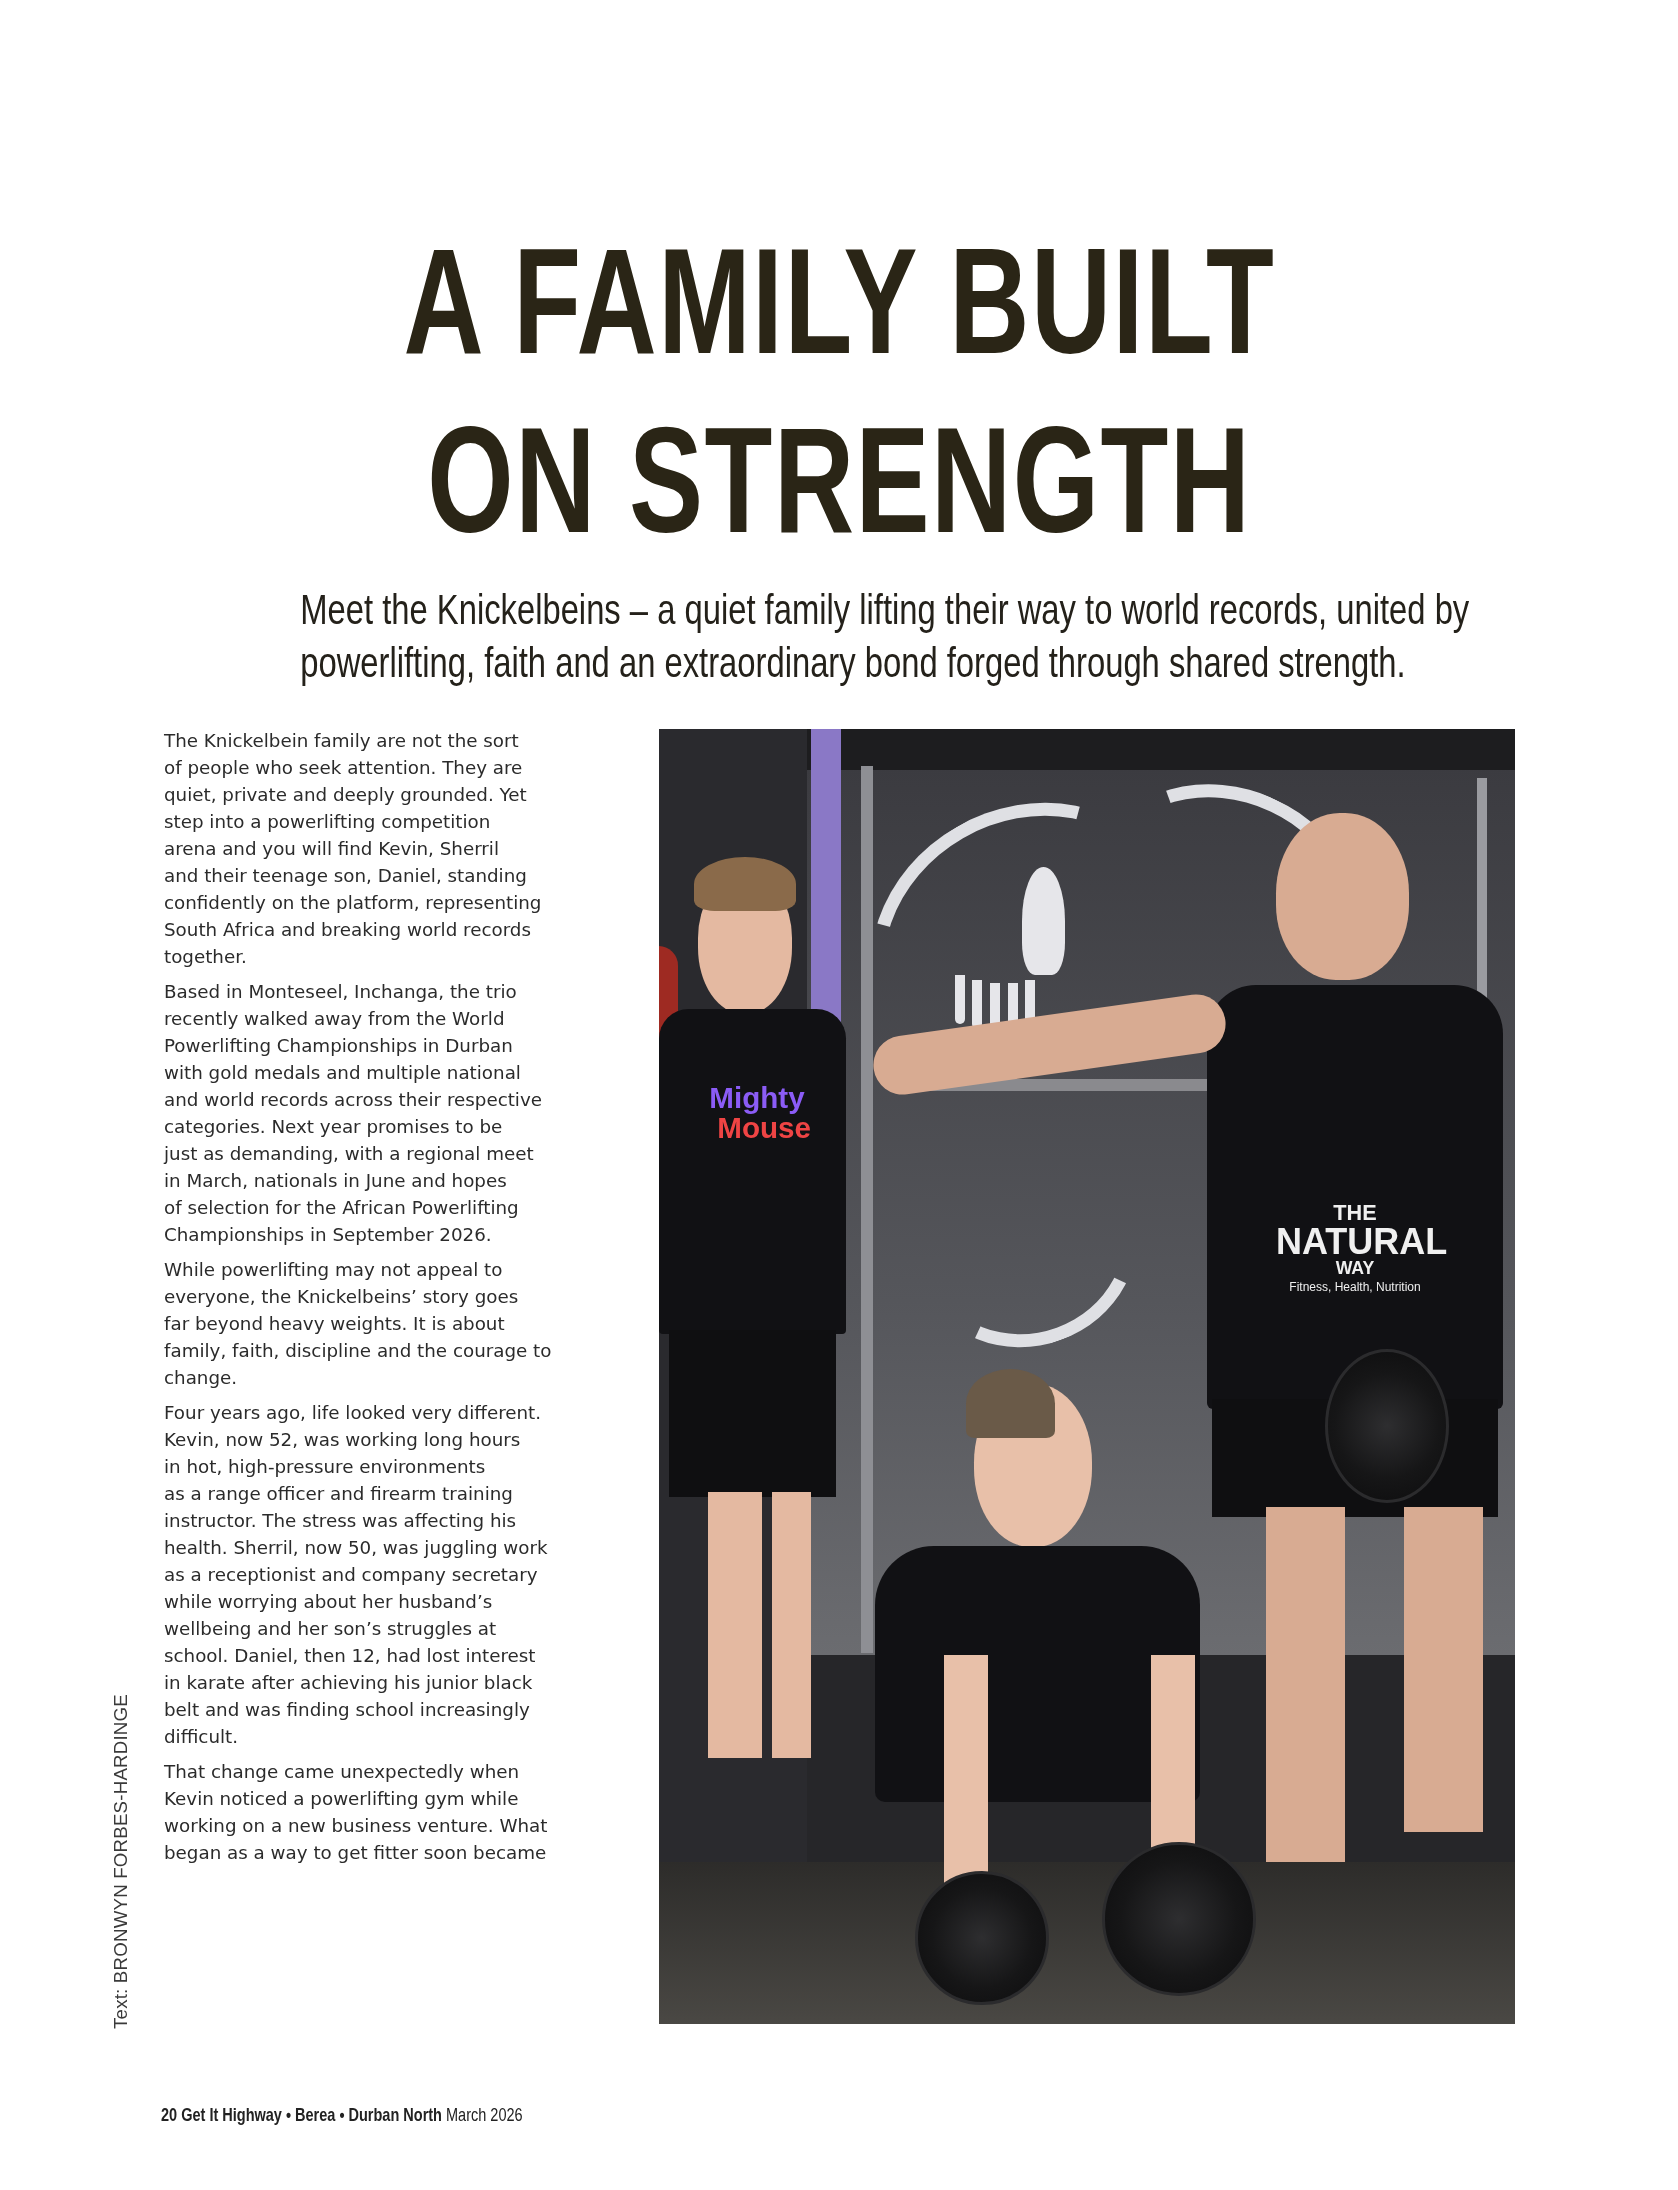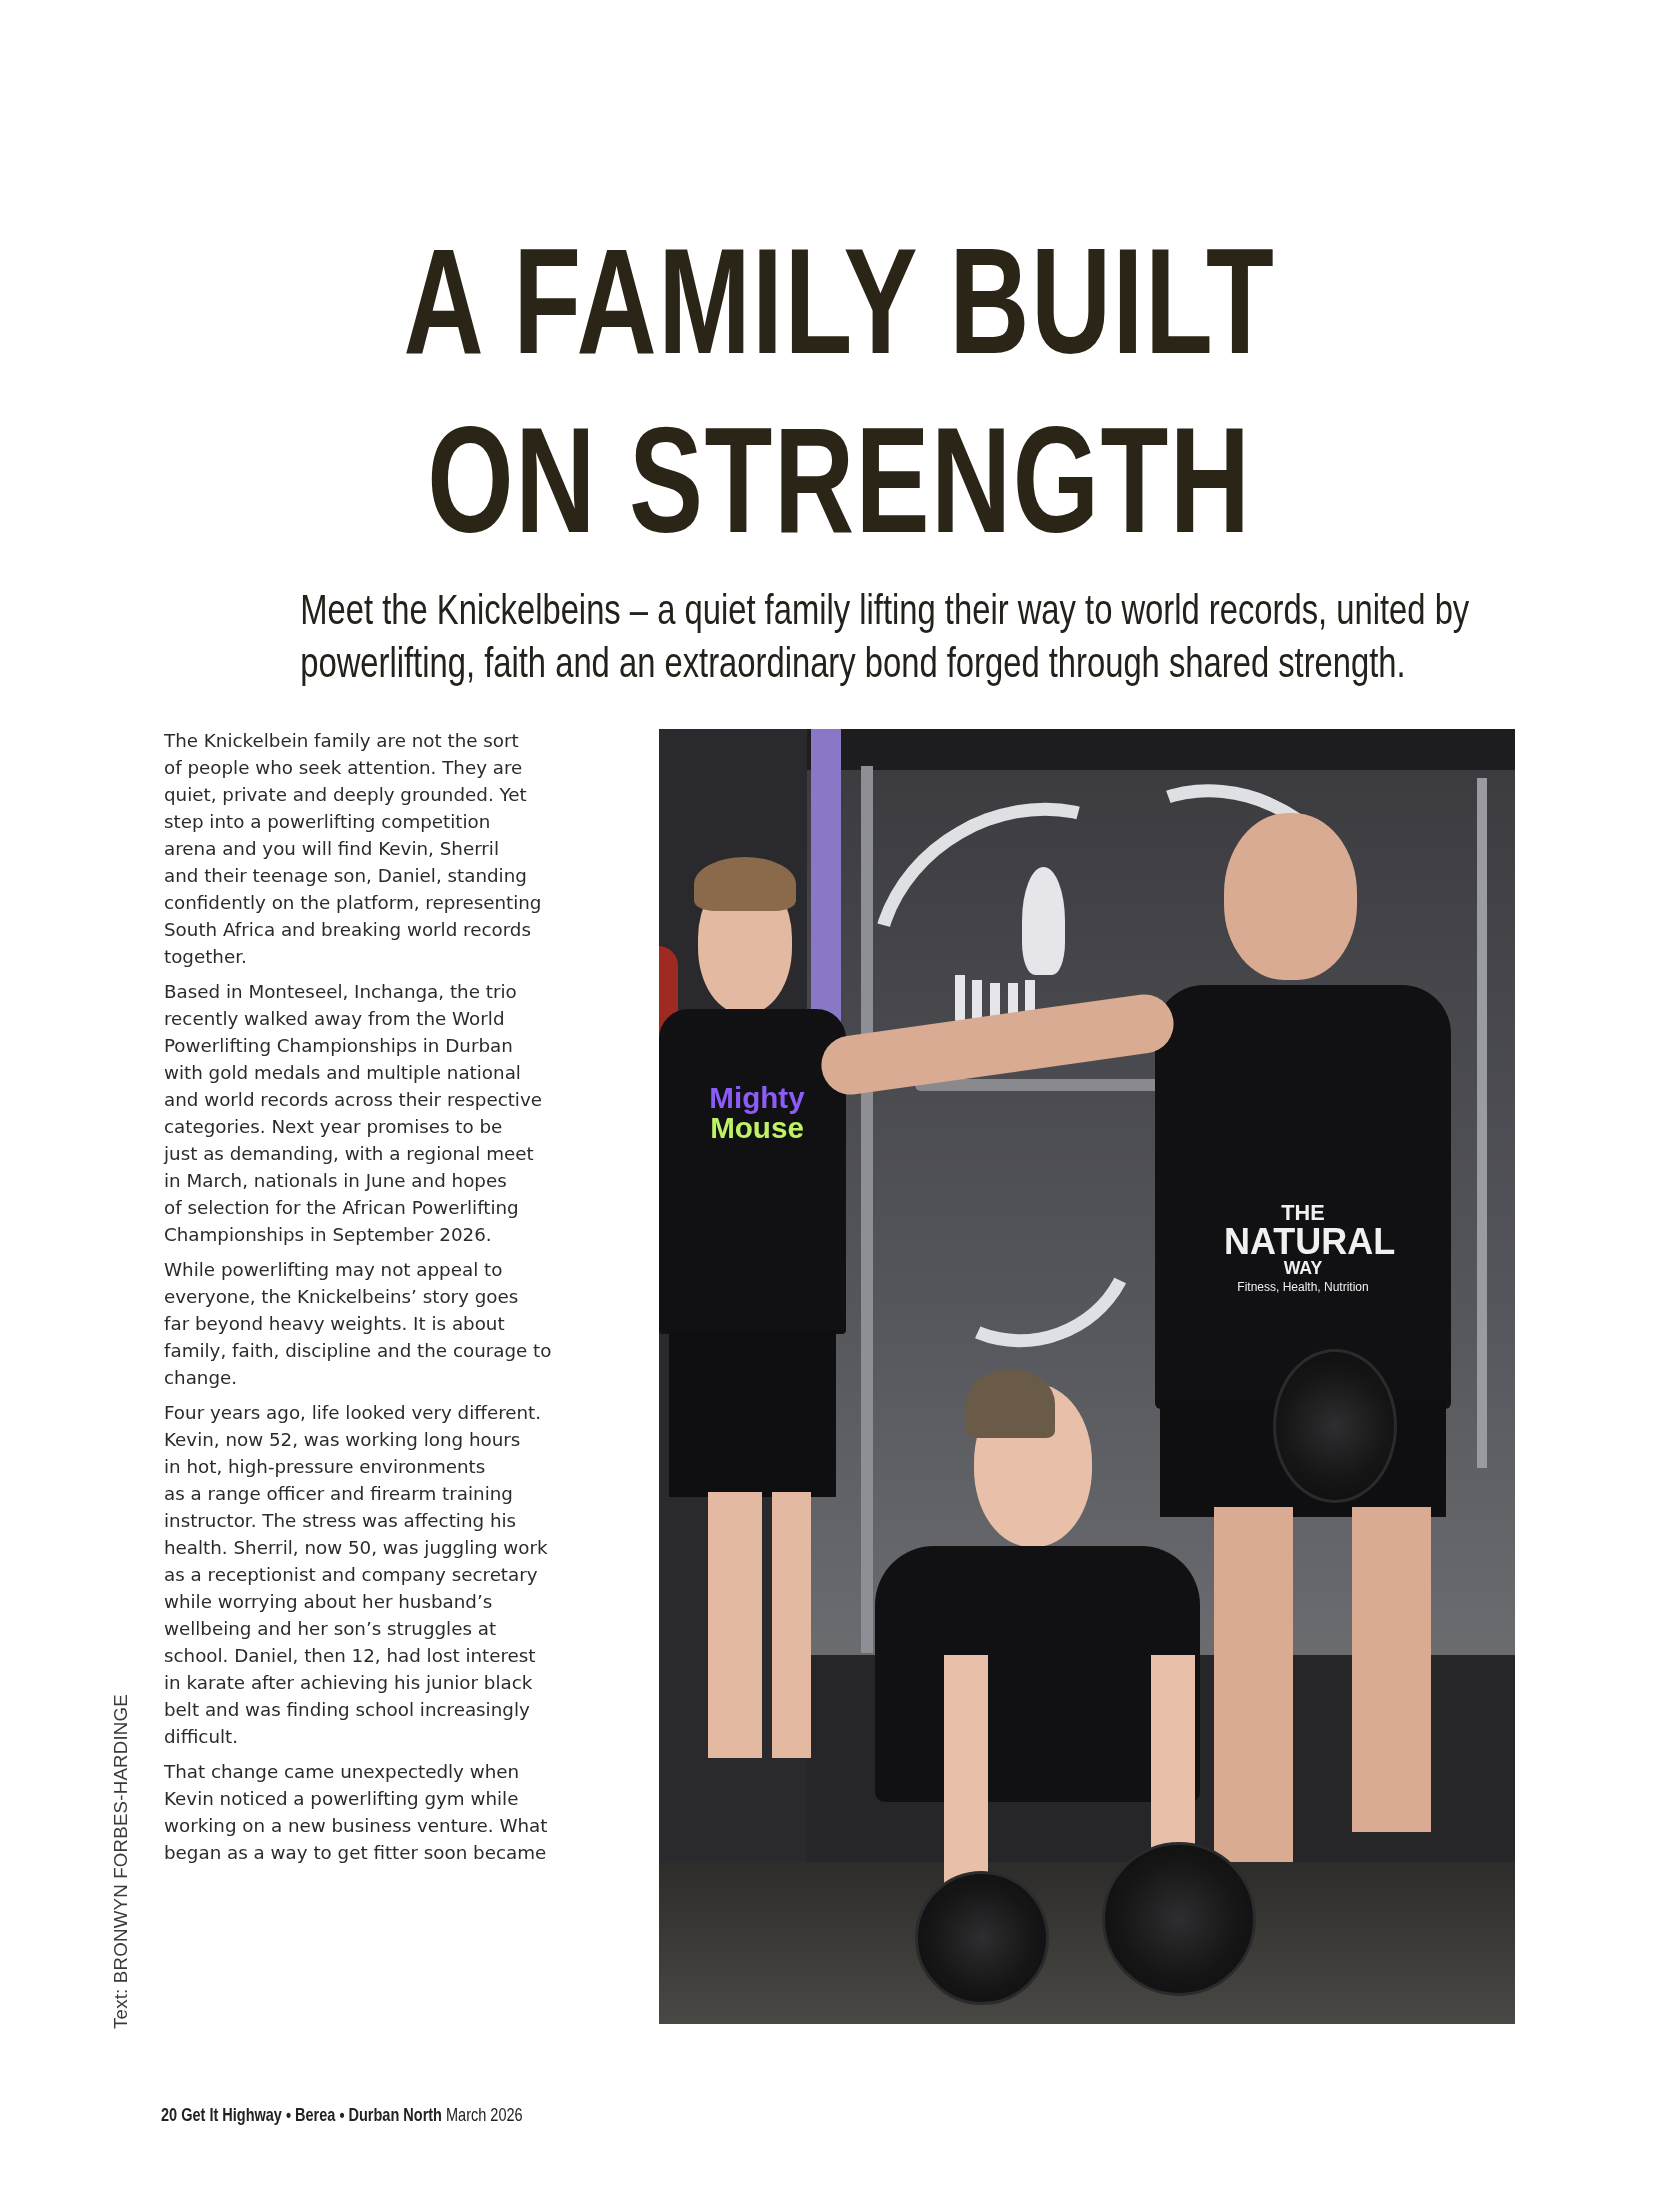--- a/index.html
+++ b/index.html
@@ -162,28 +162,28 @@
     <div style="position:absolute;left:256px;top:350px;width:315px;height:11.8px;background:#8a8a8e;border-radius:5.9px;"></div>
 
     <div class="floor"></div>
 
     <div class="person" style="left:0;top:108px;width:187px;height:985px;">
       <div class="skin" style="position:absolute;left:39px;top:39px;width:94px;height:138px;border-radius:45% 45% 48% 48%;"></div>
       <div style="position:absolute;left:35px;top:19.7px;width:102px;height:54px;border-radius:50% 50% 20% 20%;background:#8a6a4a;"></div>
       <div class="shirt" style="position:absolute;left:0;top:172px;width:187px;height:325px;border-radius:29.6px 29.6px 3.9px 3.9px;"></div>
       <div class="shirt-text" style="left:44px;top:246px;width:108px;">
         <div style="color:#8b5cf6;font-size:29.6px;">Mighty</div>
-        <div style="color:#bef264;font-size:29.6px;">Mouse</div>
+        <div style="color:#ef4444;font-size:29.6px;text-align:right;">Mouse</div>
       </div>
       <div style="position:absolute;left:9.9px;top:493px;width:167px;height:167px;background:#0f0f11;"></div>
       <div class="skin" style="position:absolute;left:49px;top:655px;width:54px;height:266px;"></div>
       <div class="skin" style="position:absolute;left:113px;top:655px;width:39px;height:266px;"></div>
     </div>
 
-    <div class="person" style="left:407px;top:59px;width:423px;height:1133px;">
+    <div class="person" style="left:459px;top:59px;width:423px;height:1133px;">
       <div class="skin" style="position:absolute;left:158px;top:24.6px;width:133px;height:167px;border-radius:48% 48% 45% 45%;background:#d8ab92;"></div>
       <div class="shirt" style="position:absolute;left:89px;top:197px;width:296px;height:424px;border-radius:49px 49px 5.9px 5.9px;"></div>
       <div class="skin" style="position:absolute;left:-246px;top:227px;width:355px;height:59px;border-radius:29.6px;transform:rotate(-8deg);background:#d8ab92;"></div>
       <div class="shirt-text" style="left:158px;top:414px;width:158px;color:#f0f0f0;">
         <div style="font-size:21.7px;">THE</div>
         <div style="font-size:36px;">NATURAL</div>
         <div style="font-size:17.7px;">WAY</div>
         <div style="font-size:12px;font-weight:400;margin-top:4px;">Fitness, Health, Nutrition</div>
       </div>
       <div style="position:absolute;left:94px;top:611px;width:286px;height:118px;background:#0f0f11;"></div>

